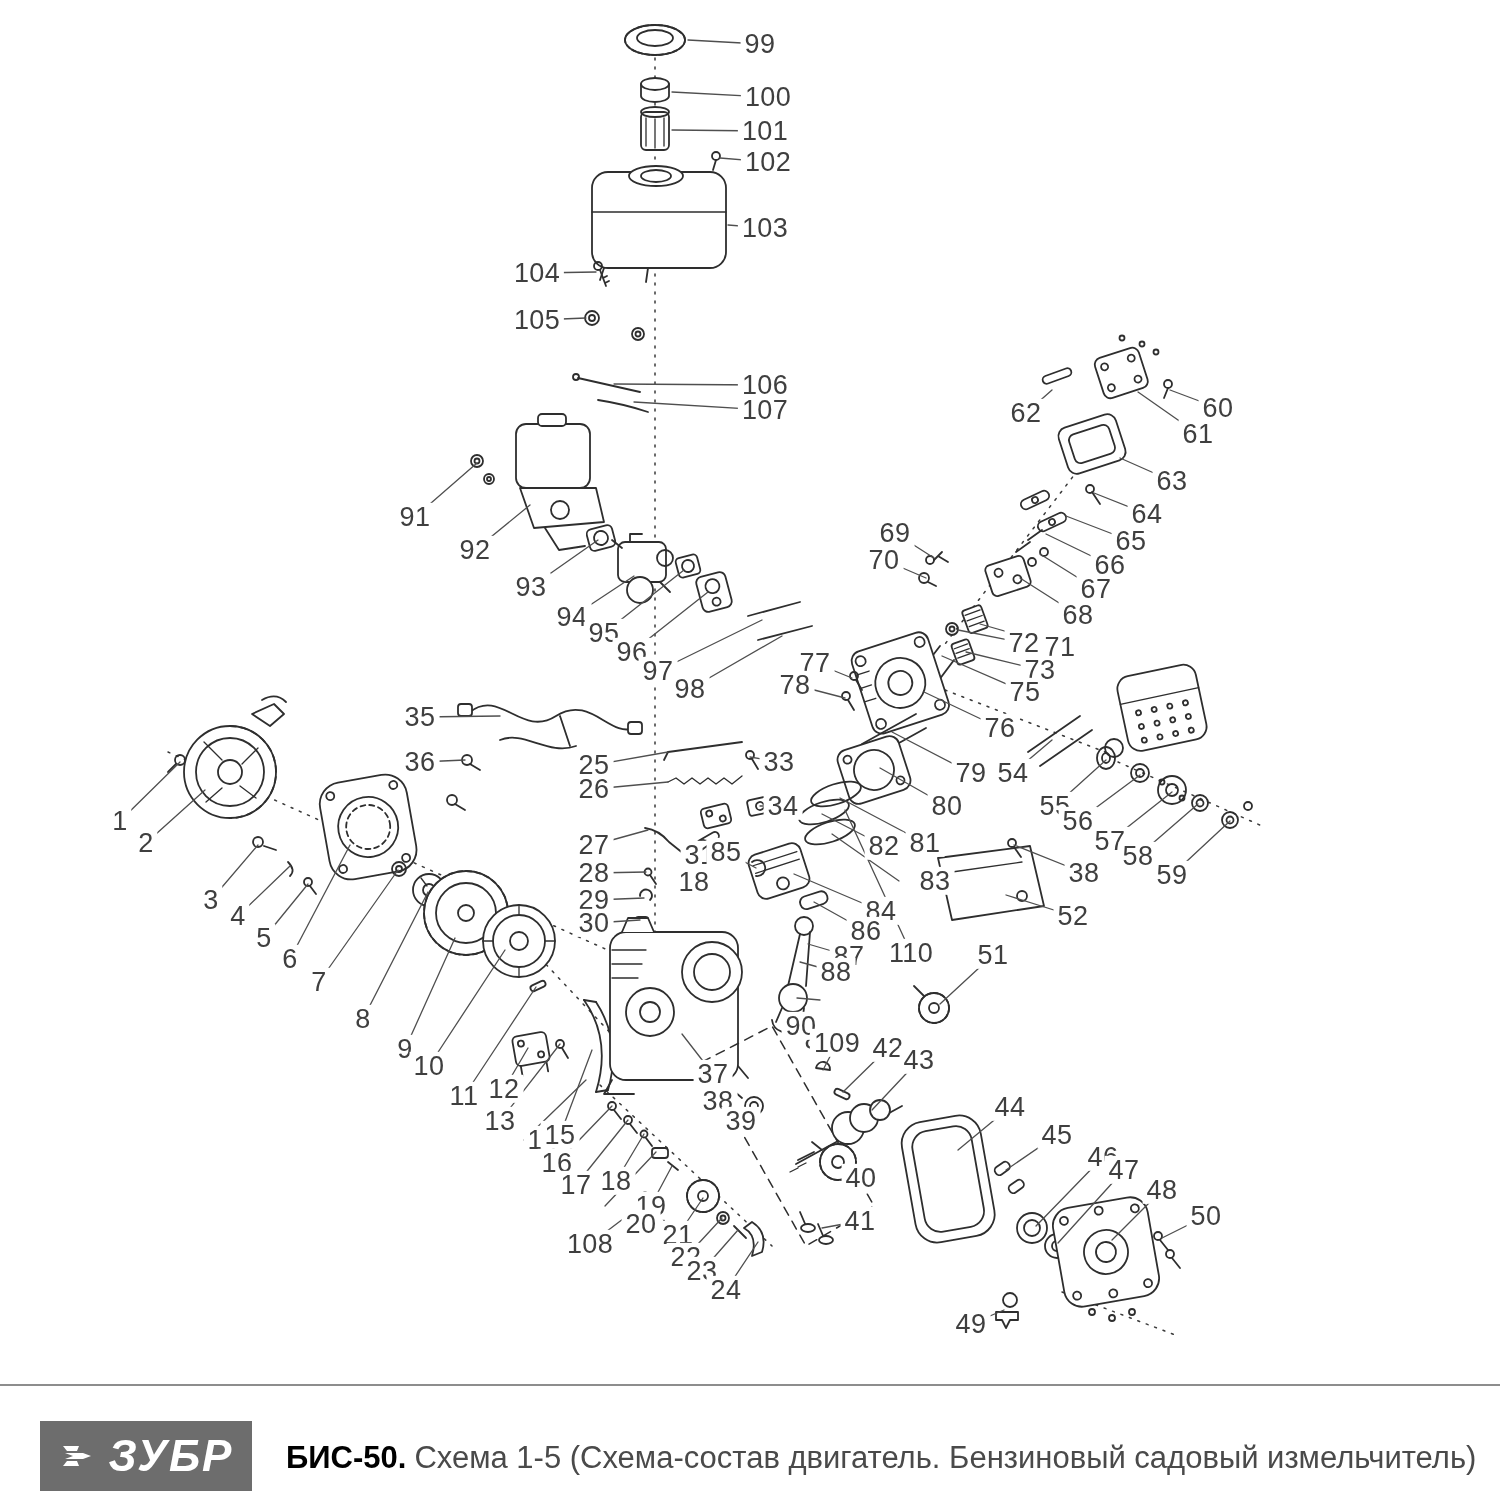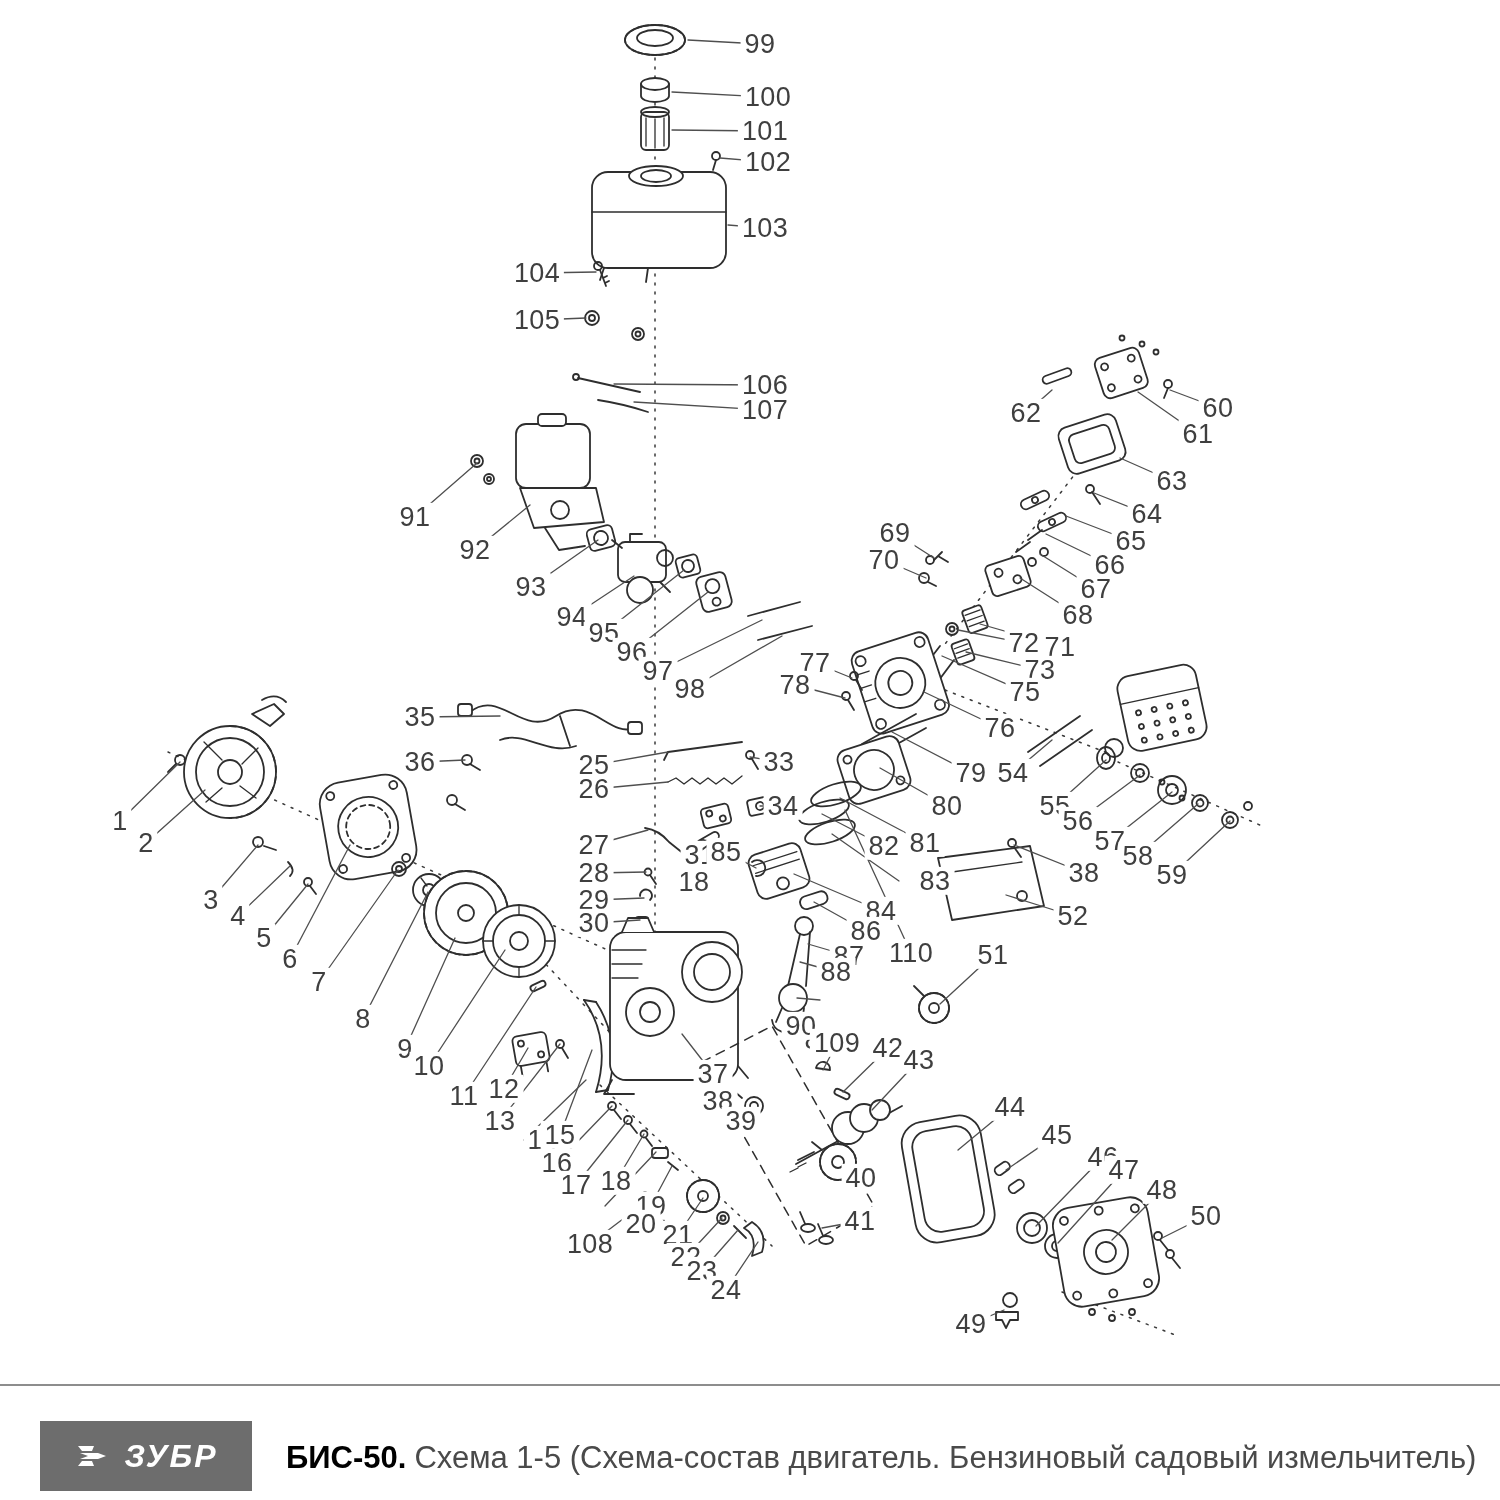--- a/index.html
+++ b/index.html
@@ -11,21 +11,21 @@
   .art .dots path{stroke:#3a3a3a;stroke-width:1.5;stroke-dasharray:2 7}
   .art .dash path{stroke:#2e2e2e;stroke-dasharray:9 7;stroke-width:1.5}
   .art .thin{stroke-width:1.3}
   #leader-lines line{stroke:#4f4f4f;stroke-width:1.3}
   #label-layer{position:absolute;left:0;top:0;width:1500px;height:1500px}
   .part-label{position:absolute;transform:translate(-50%,-50%);background:#fff;
               padding:0 4px;font-size:27px;color:#3f3f3f;line-height:1.05;letter-spacing:.4px;white-space:nowrap}
   .footer-rule{position:absolute;left:0;top:1384px;width:1500px;height:0;border-top:2px solid #8d8d8d}
   .logo{position:absolute;left:40px;top:1421px;width:212px;height:70px;background:#6d6d6d;
         display:flex;align-items:center;justify-content:center;gap:10px}
-  .logo-text{color:#fff;font-weight:bold;font-style:italic;font-size:32px;letter-spacing:2px}
+  .logo-text{color:#fff;font-weight:bold;font-style:italic;font-size:44px;letter-spacing:2px}
   .title{position:absolute;left:286px;top:1440px;font-size:31px;color:#4a4a4a;white-space:nowrap}
   .title .model{color:#000;font-weight:bold;margin-right:8px}
 </style>
 </head>
 <body>
 
 <div class="screen">
 
   <svg class="art" viewBox="0 0 1500 1500">
 

